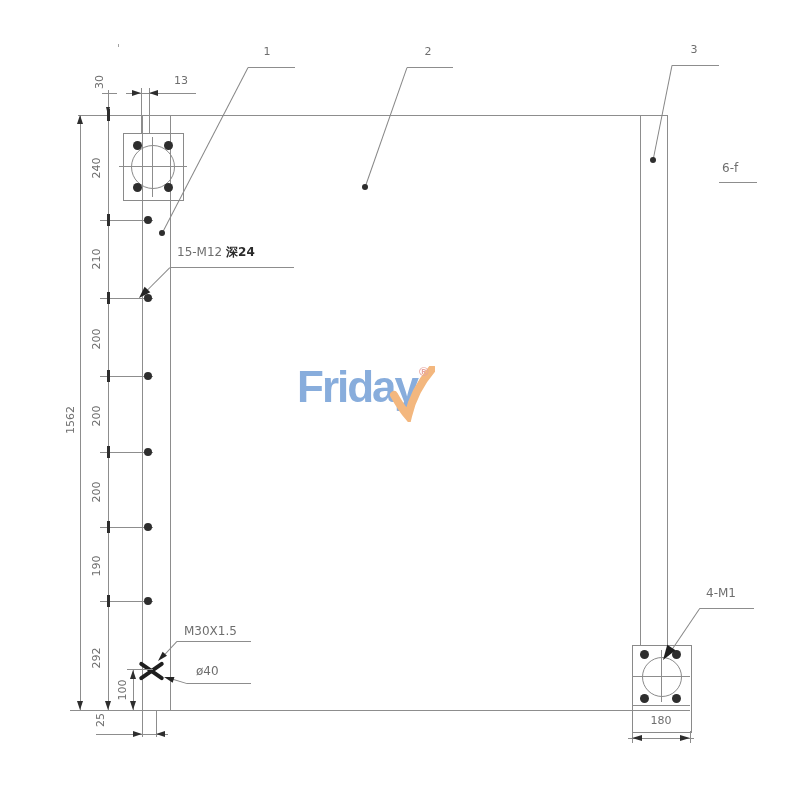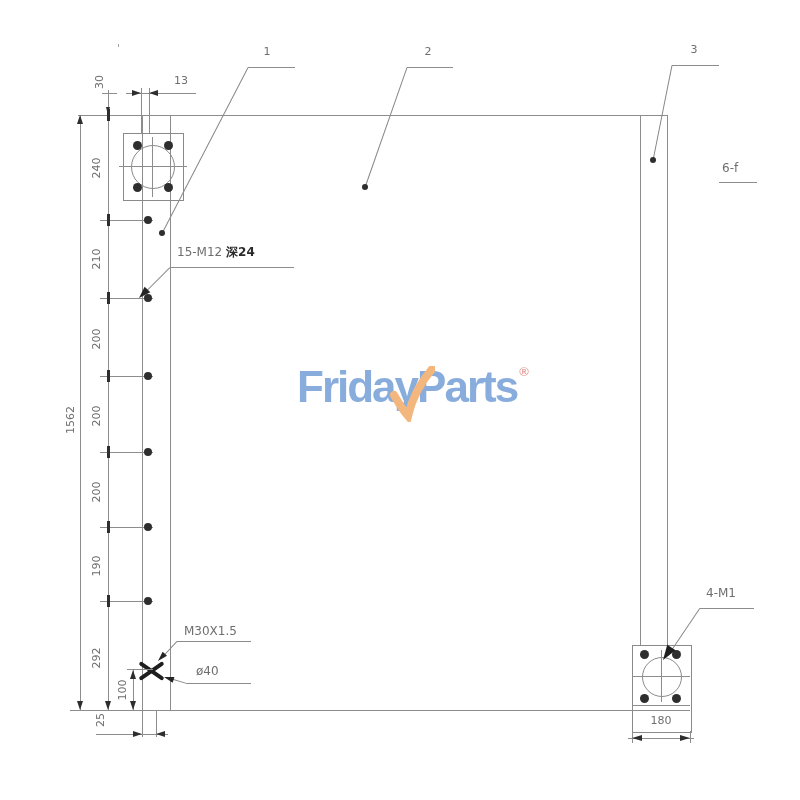--- a/index.html
+++ b/index.html
@@ -180,17 +180,16 @@
   <div class="lbl ctr" style="left:661px;top:714px;">180</div>
 
   <div class="logo">
     <span>Frida</span>
     <span class="ywrap">
       <span>y</span>
       <svg width="46" height="56" viewBox="0 0 46 56">
         <path d="M5 29 Q13 43 19 50 Q25 24 43 3" stroke="#F3B77E" stroke-width="8" fill="none" stroke-linecap="round"></path>
       </svg>
     </span>
-    <span>Parts</span>
     <span class="reg">®</span>
   </div>
 
 </div>
 
 </body></html>

